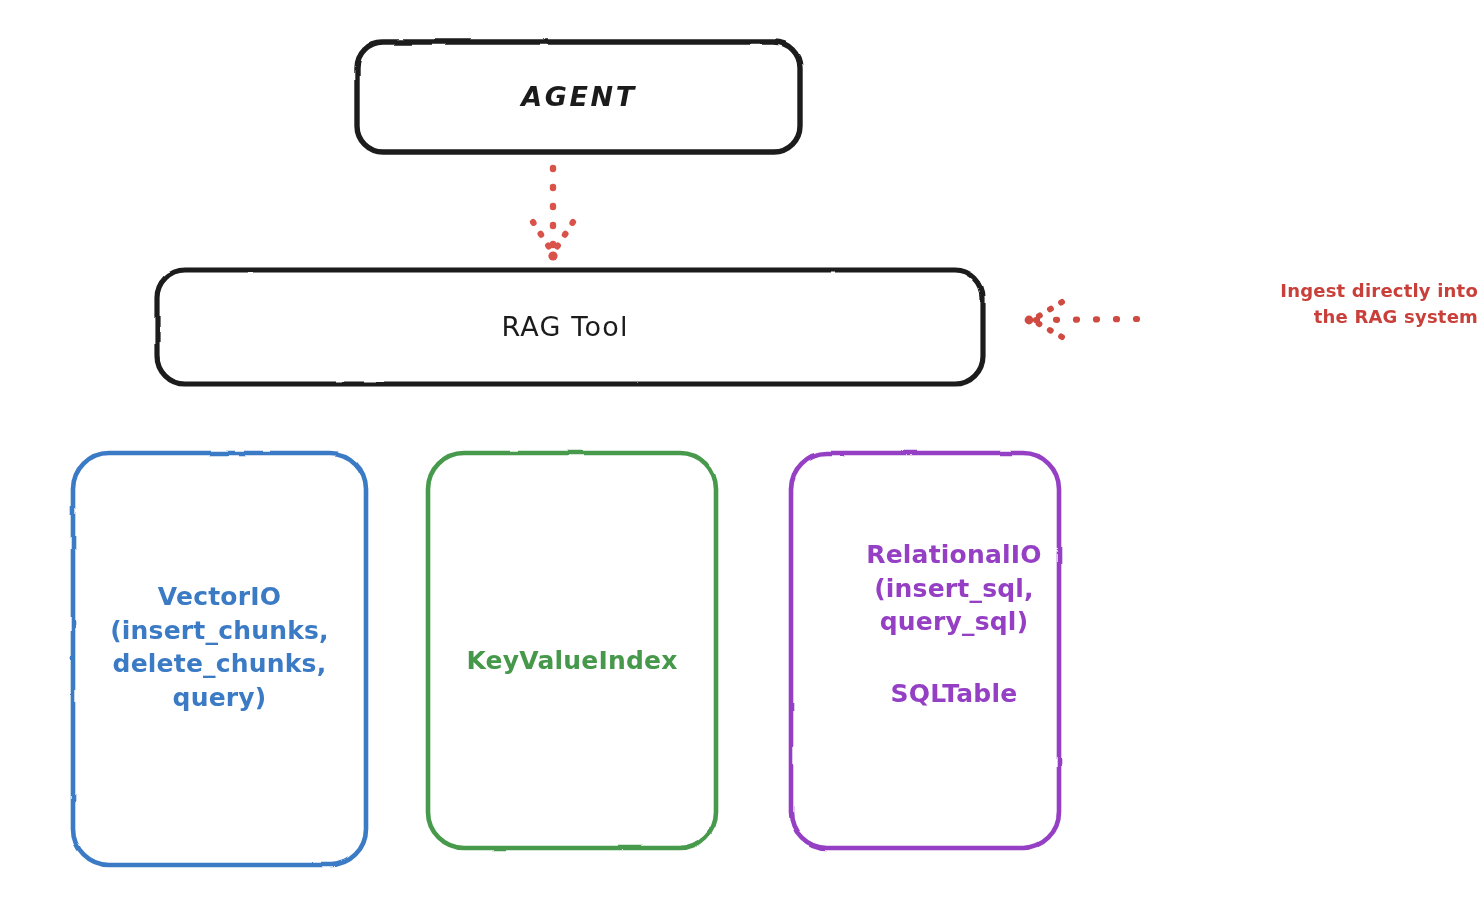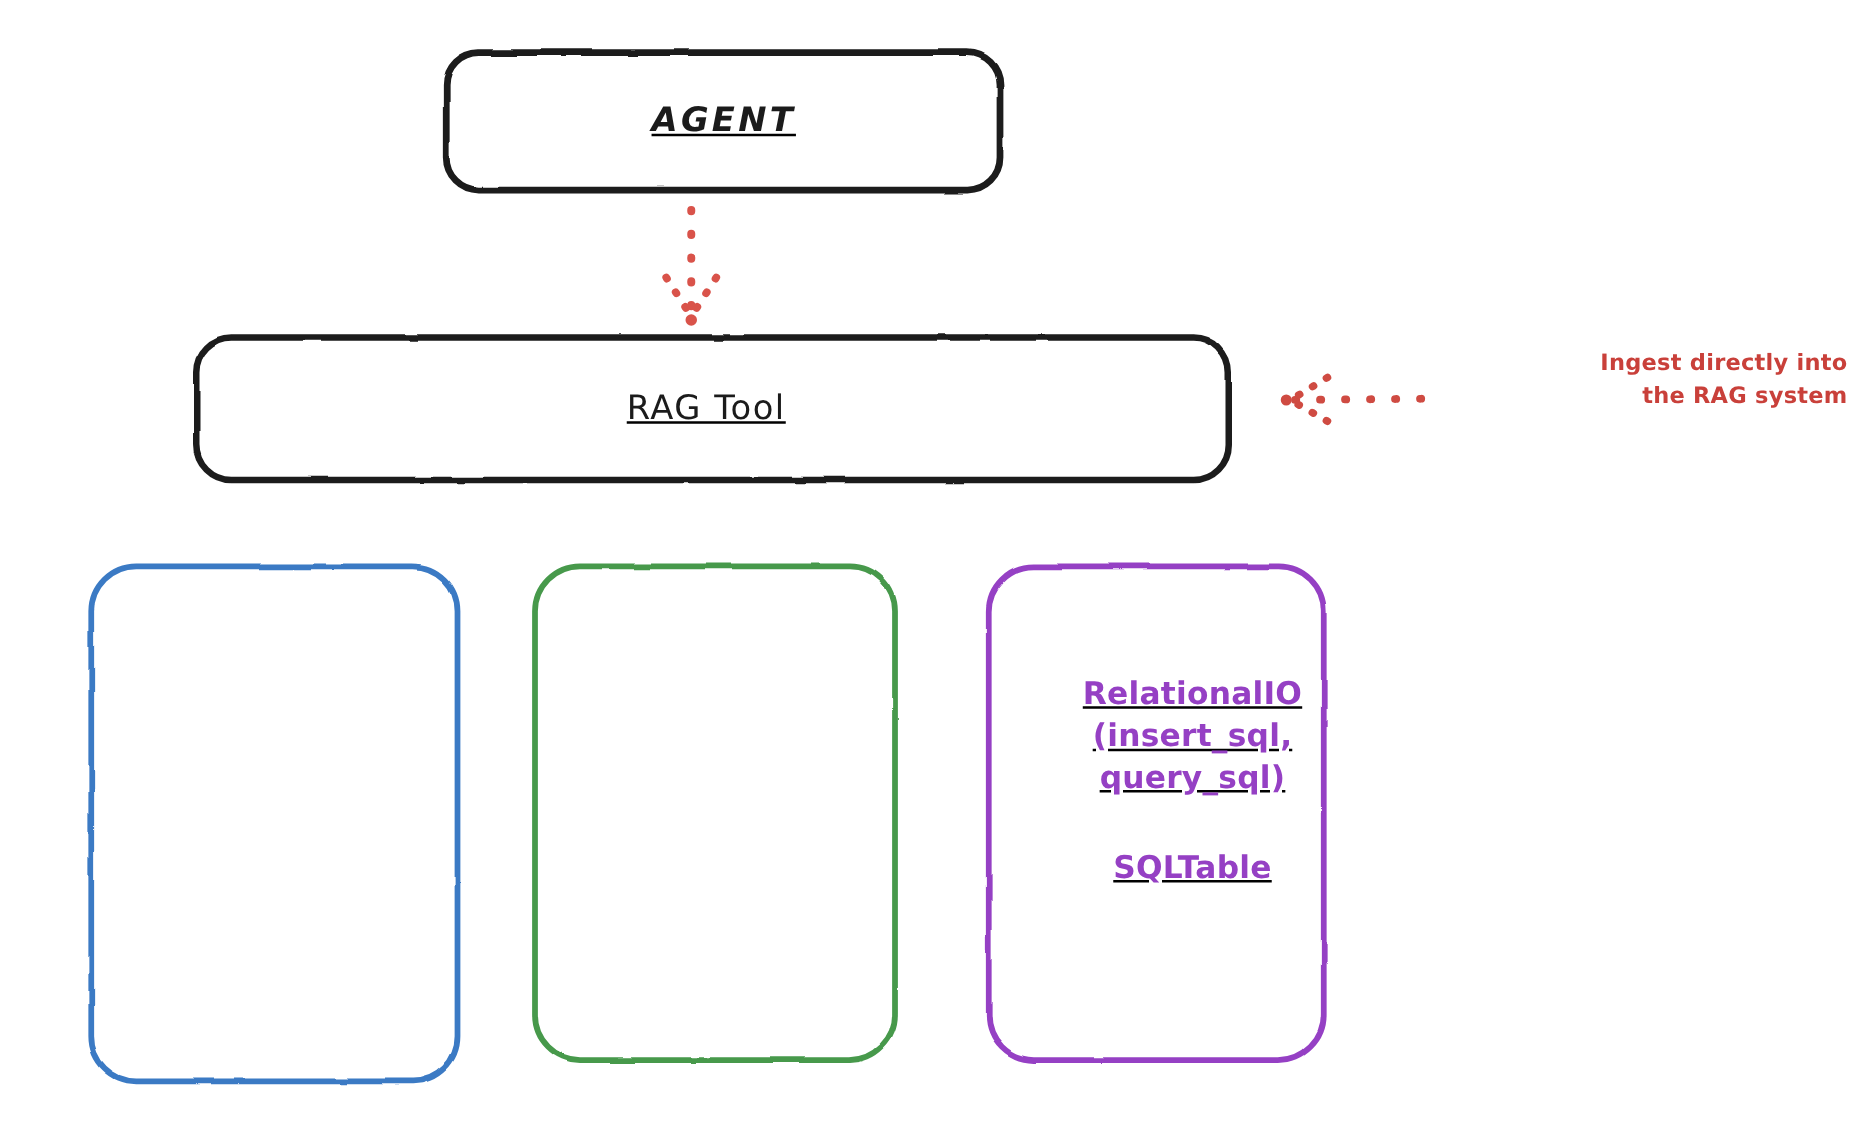--- a/index.html
+++ b/index.html
@@ -26,21 +26,20 @@
 
   .node {
     position: absolute;
     box-sizing: border-box;
     display: flex;
     flex-direction: column;
     justify-content: center;
     text-align: center;
     background: transparent;
     pointer-events: auto;
-    text-decoration: underline;
   }
 
   
   .node-label {
     position: relative;
     z-index: 3;
     line-height: 1.32;
     white-space: pre-line;
     letter-spacing: 0.4px;
   }
@@ -198,25 +197,30 @@
 <div class="node" id="agent-box">
   <span class="node-label">AGENT</span>
 </div>
 
 <div class="node" id="rag-box">
   <span class="node-label">RAG Tool</span>
 </div>
 
 <div class="node" id="vector-box">
   <div class="node-inner">
+    <span class="card-label">VectorIO
+(insert_chunks,
+delete_chunks,
+query)</span>
   </div>
 </div>
 
 <div class="node" id="keyvalue-box">
   <div class="node-inner">
+    <span class="card-sublabel">KeyValueIndex</span>
   </div>
 </div>
 
 <div class="node" id="relational-box">
   <div class="node-inner">
     <span class="card-label">RelationalIO
 (insert_sql,
 query_sql)</span>
     <span class="card-sublabel">SQLTable</span>
   </div>

